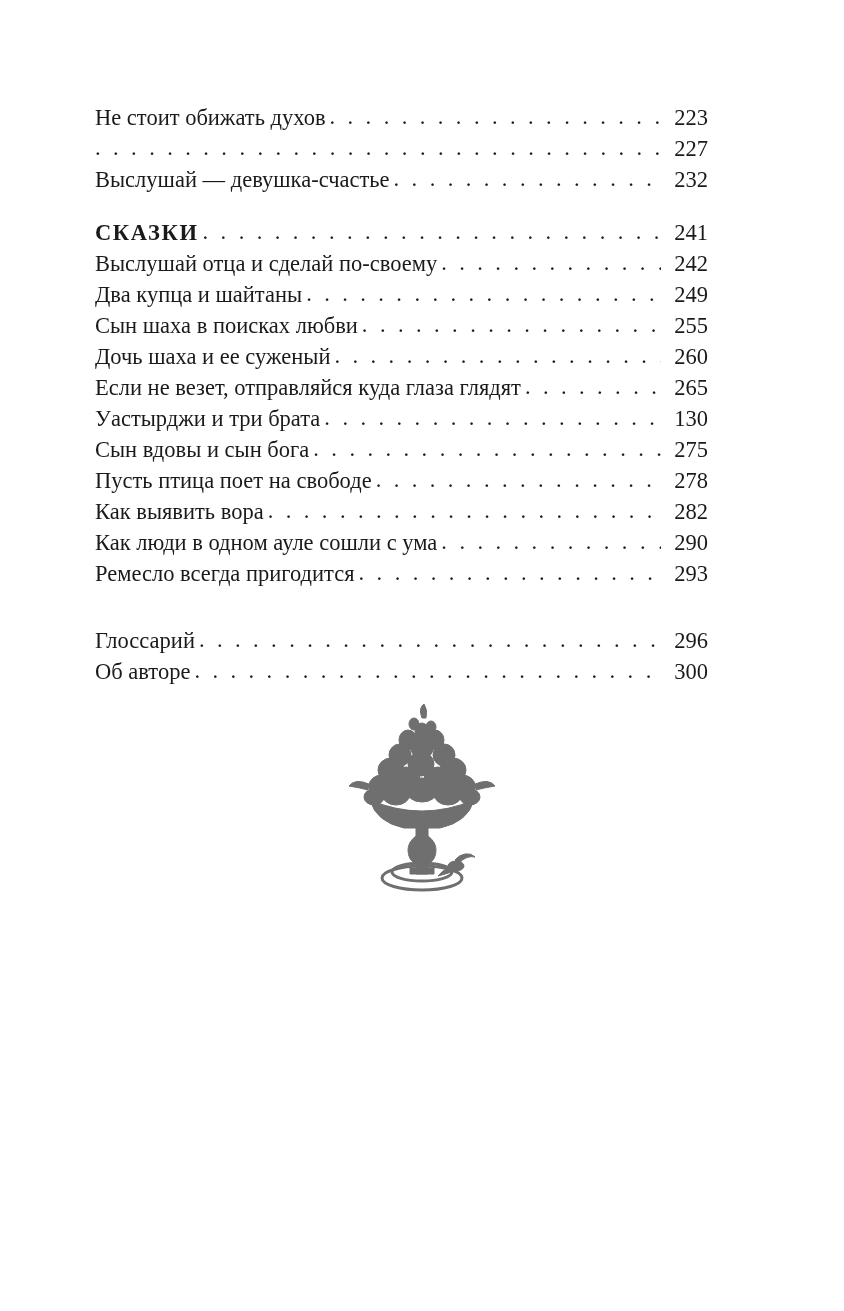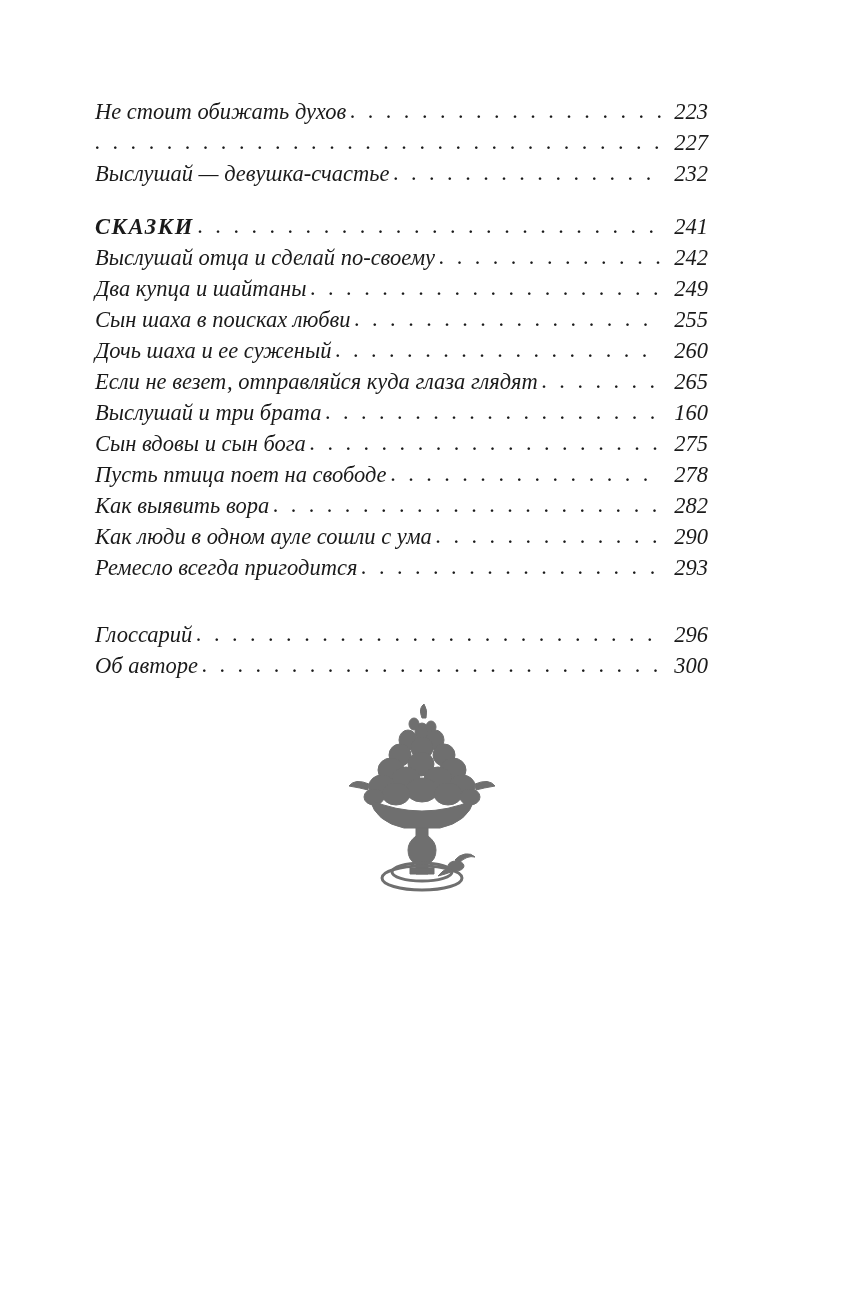--- a/index.html
+++ b/index.html
@@ -17,23 +17,22 @@
   }
   .page {
     position: absolute;
     left: 0; top: 0;
     width: 844px;
     height: 1311px;
   }
   .toc {
     position: absolute;
     left: 95px;
-    top: 96px;
+    top: 102px;
     width: 620px;
-    font-style: italic;
   }
   .toc-group {
     margin: 0;
     padding: 0;
   }
   .group-gap-sm { height: 22px; }
   .group-gap-lg { height: 36px; }
 
   .toc-row {
     display: flex;
@@ -133,23 +132,23 @@
         <span class="title">Дочь шаха и ее суженый</span>
         <span class="leader">. . . . . . . . . . . . . . . . . . . . . . . . . . . . . . . . . . . . . . . . . . . . . . . . . . . . . . . . . . . . . . . . . . . . . . . . . . . . . . . . . . . . . . . . . . . . . . . .</span>
         <span class="page-num">260</span>
       </div>
       <div class="toc-row">
         <span class="title">Если не везет, отправляйся куда глаза глядят</span>
         <span class="leader">. . . . . . . . . . . . . . . . . . . . . . . . . . . . . . . . . . . . . . . . . . . . . . . . . . . . . . . . . . . . . . . . . . . . . . . . . . . . . . . . . . . . . . . . . . . . . . . .</span>
         <span class="page-num">265</span>
       </div>
       <div class="toc-row">
-        <span class="title">Выслушай и три брата</span>
-        <span class="leader">. . . . . . . . . . . . . . . . . . . . . . . . . . . . . . . . . . . . . . . . . . . . . . . . . . . . . . . . . . . . . . . . . . . . . . . . . . . . . . . . . . . . . . . . . . . . . . . .</span>
-        <span class="page-num">160</span>
+        <span class="title">Уастырджи и три брата</span>
+        <span class="leader">. . . . . . . . . . . . . . . . . . . . . . . . . . . . . . . . . . . . . . . . . . . . . . . . . . . . . . . . . . . . . . . . . . . . . . . . . . . . . . . . . . . . . . . . . . . . . . . .</span>
+        <span class="page-num">130</span>
       </div>
       <div class="toc-row">
         <span class="title">Сын вдовы и сын бога</span>
         <span class="leader">. . . . . . . . . . . . . . . . . . . . . . . . . . . . . . . . . . . . . . . . . . . . . . . . . . . . . . . . . . . . . . . . . . . . . . . . . . . . . . . . . . . . . . . . . . . . . . . .</span>
         <span class="page-num">275</span>
       </div>
       <div class="toc-row">
         <span class="title">Пусть птица поет на свободе</span>
         <span class="leader">. . . . . . . . . . . . . . . . . . . . . . . . . . . . . . . . . . . . . . . . . . . . . . . . . . . . . . . . . . . . . . . . . . . . . . . . . . . . . . . . . . . . . . . . . . . . . . . .</span>
         <span class="page-num">278</span>

